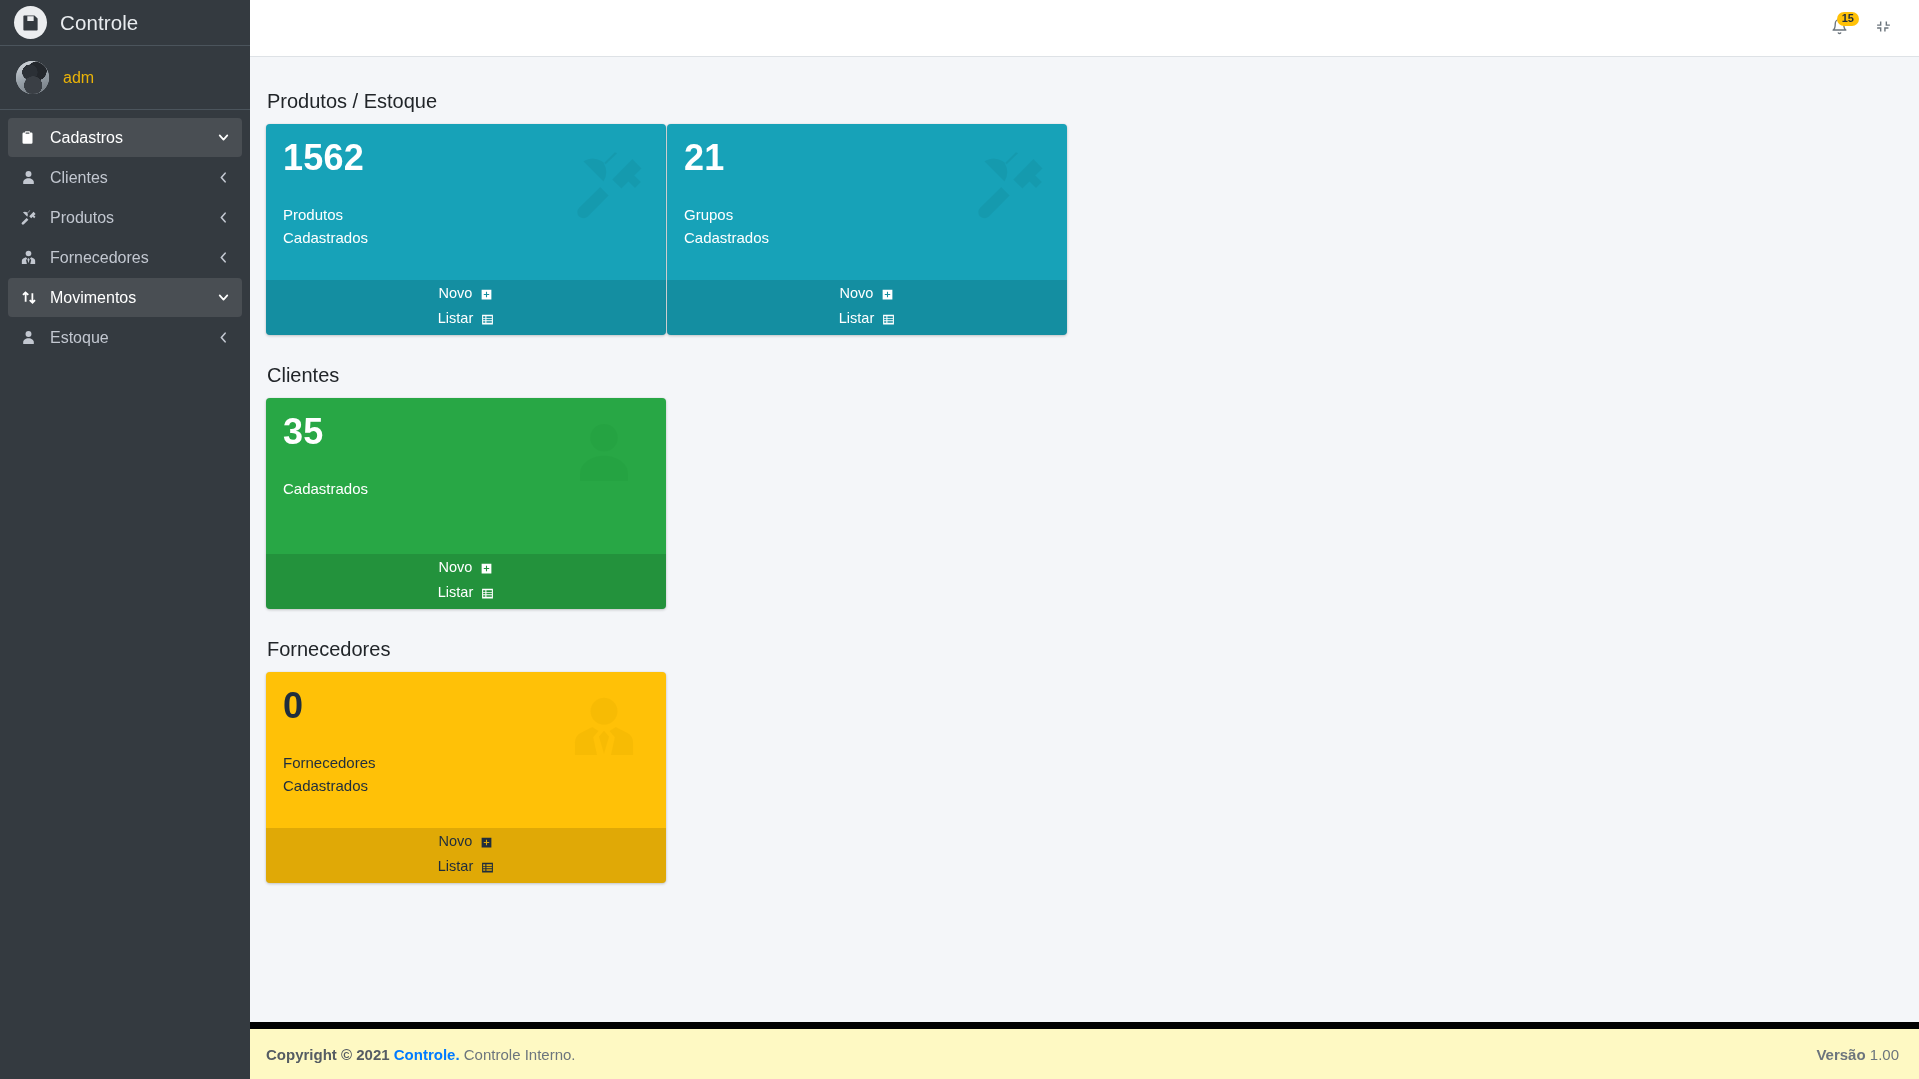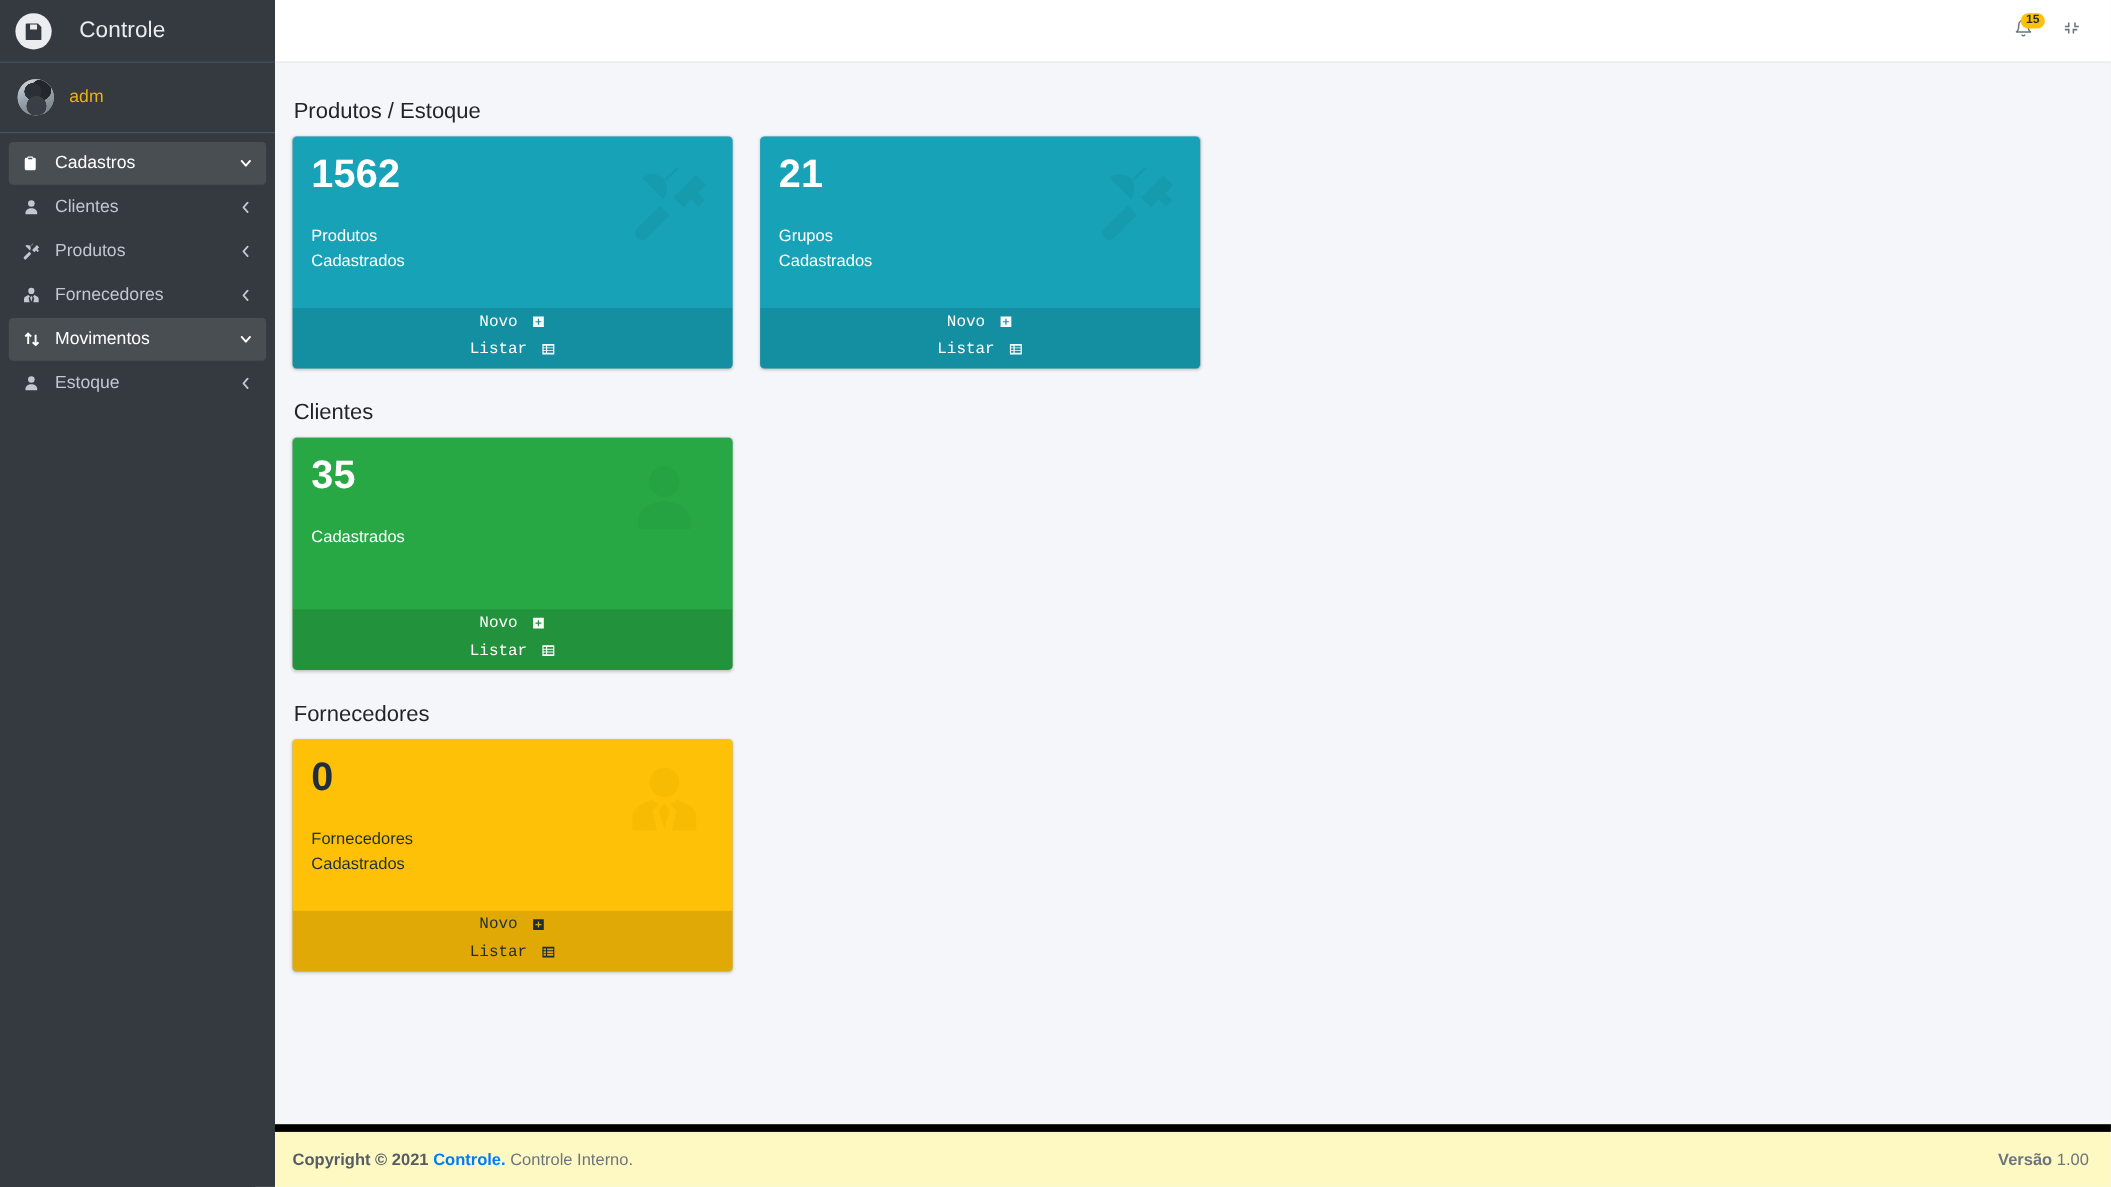--- a/index.html
+++ b/index.html
@@ -13,23 +13,22 @@
   
   #sidebar {
     position: absolute; left: 0; top: 0;
     width: 250px; height: 1079px;
     background: #343a40;
     color: #c2c7d0;
     z-index: 10;
   }
   .brand {
     display: flex; align-items: center;
-    height: 57px; padding: 0 14px;
+    height: 46px; padding: 0 14px;
     border-bottom: 1px solid #4b545c;
-    gap: 12px;
   }
   .brand-logo {
     width: 33px; height: 33px; border-radius: 50%;
     background: #ebedef;
     display: flex; align-items: center; justify-content: center;
     flex: none;
   }
   .brand-title {
     margin-left: 13px;
     font-size: 20.5px; color: #e9ecef; letter-spacing: .1px;
@@ -105,21 +104,21 @@
     width: 1669px; height: 965px;
     background: #f4f6f9;
     padding: 33px 20px 0 16px;
     overflow: hidden;
   }
   .section-title {
     font-size: 20px; color: #212529; font-weight: 400;
     margin: 0 0 11px 1px;
   }
   .section + .section { margin-top: 29px; }
-  .card-row { display: flex; gap: 25px; }
+  .card-row { display: flex; gap: 1px; }
 
   .small-box {
     width: 400px;
     border-radius: 4px;
     box-shadow: 0 0 1px rgba(0,0,0,.125), 0 1px 3px rgba(0,0,0,.2);
     position: relative;
     overflow: hidden;
     color: #ffffff;
   }
   .small-box .inner { padding: 15px 17px 5px 17px; height: 156px; position: relative; z-index: 2;}
@@ -127,21 +126,21 @@
   .small-box .txt { margin-top: 27px; font-size: 15px; line-height: 1.52; }
   .small-box .deco {
     position: absolute; right: 18px; top: 22px;
     opacity: .22; z-index: 1;
   }
   .small-box .deco.person { opacity: .30; right: 26px; top: 20px; }
   .small-box-footer {
     display: block; text-align: center;
     padding: 5px 0 9px 0;
     font-size: 14.5px; text-decoration: none;
-    position: relative; z-index: 3; font-family: Liberation Mono, monospace;
+    position: relative; z-index: 3;
   }
   .small-box-footer .lbl { margin-right: 4px; }
   .small-box-footer + .small-box-footer { padding-top: 0; }
 
   
   .box-teal { background: #17a2b8; }
   .box-teal .footerwrap { background: rgba(0,0,0,.12); }
   .box-teal .small-box-footer { color: #ffffff; }
   .box-teal .deco svg { fill: #11808f; }
 

